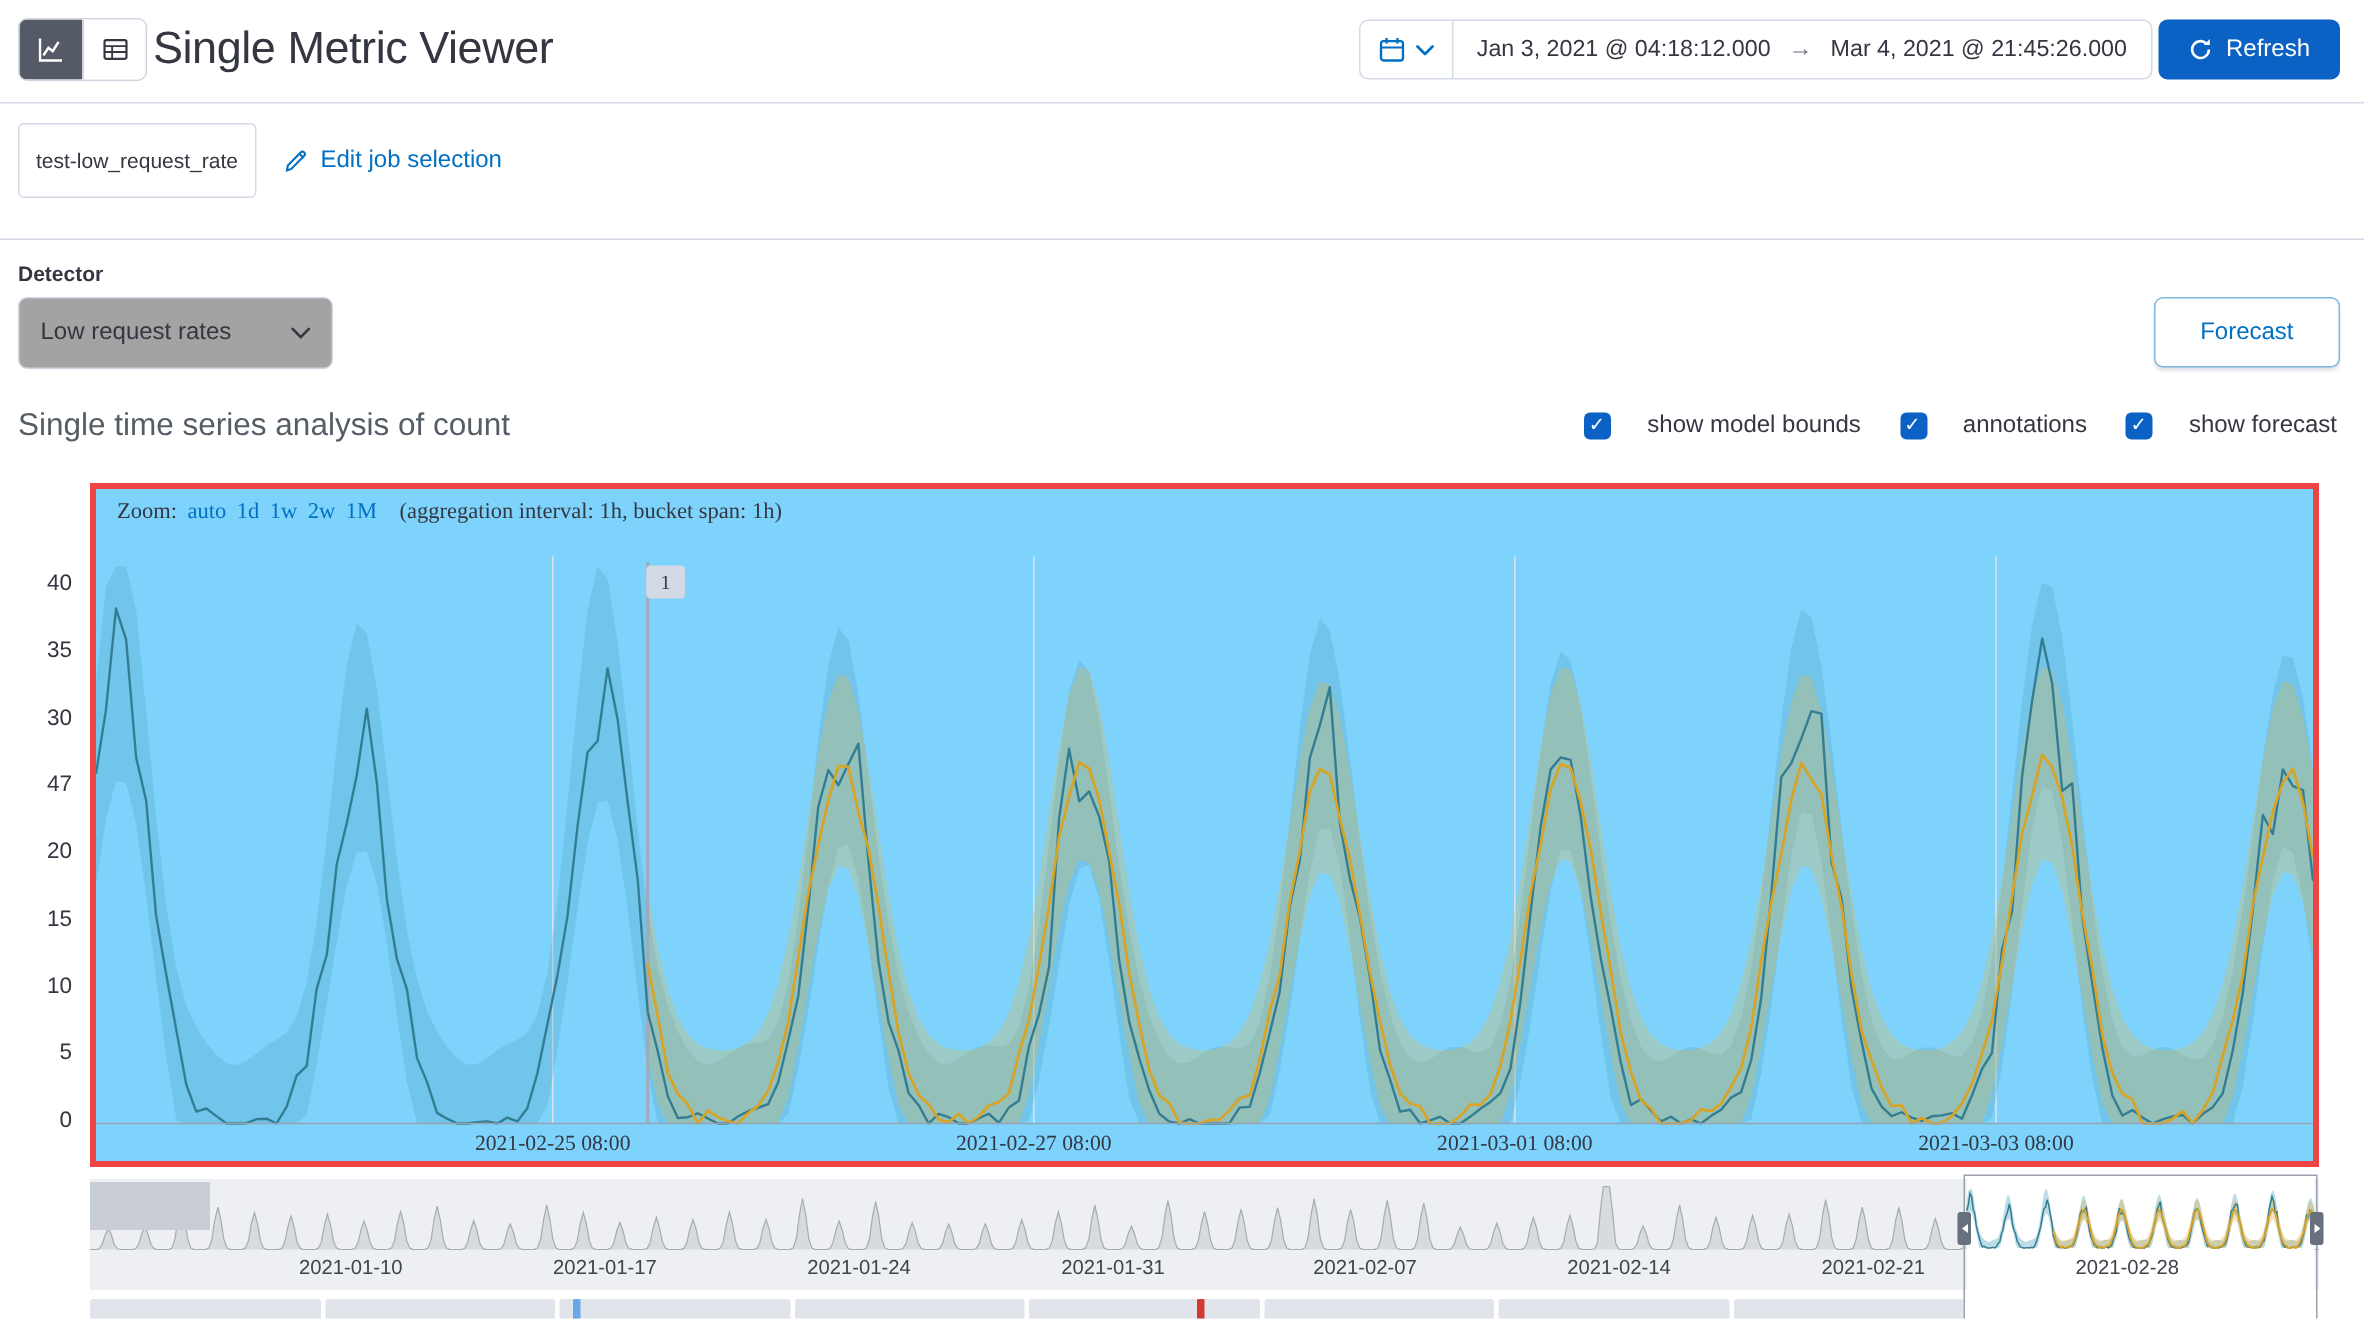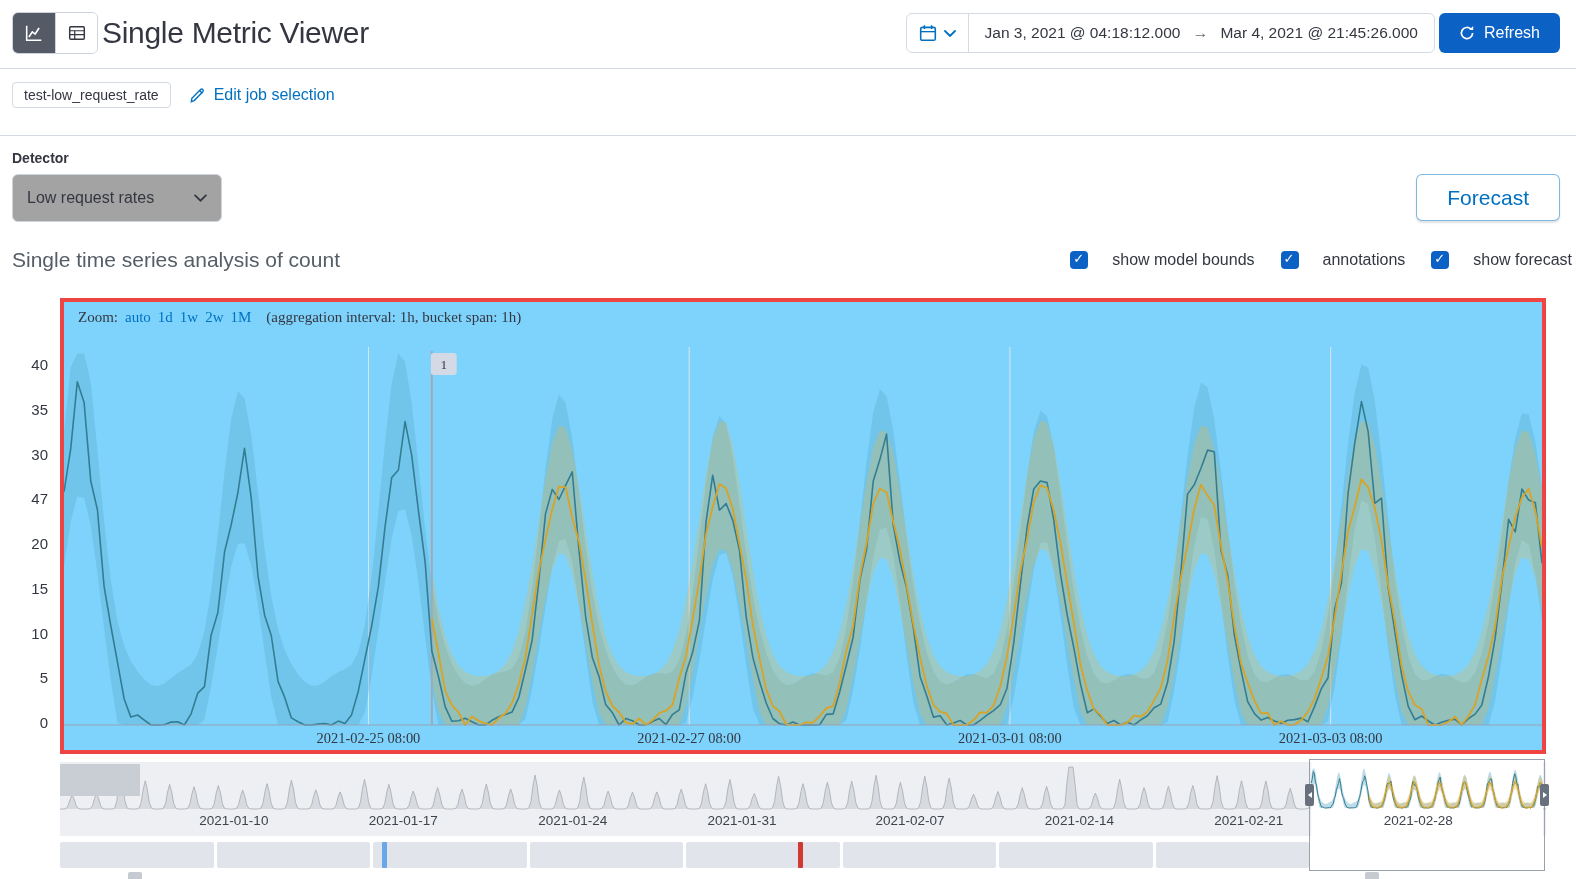--- a/index.html
+++ b/index.html
@@ -17,30 +17,30 @@
   h1.title { font-size:30px; font-weight:500; color:#343741; margin:0; letter-spacing:-0.3px; }
   .datepicker { margin-left:auto; display:flex; align-items:center; height:40px; border:1px solid #d3dae6; border-radius:6px; background:#fff; }
   .dp-quick { display:flex; align-items:center; gap:7px; padding:0 12px; border-right:1px solid #d3dae6; height:100%; cursor:pointer; }
   .dp-dates { display:flex; align-items:center; gap:12px; padding:0 16px; font-size:15.5px; color:#343741; }
   .dp-date { cursor:pointer; }
   .dp-arrow { color:#69707D; font-size:16px; }
   .refresh { display:flex; align-items:center; gap:9px; height:40px; padding:0 20px; background:#0c61c4; color:#fff; border:none; border-radius:6px; font-size:16px; cursor:pointer; font-family:inherit; }
   hr.div { border:none; border-top:1px solid #d3dae6; margin:14px 0 0; }
   
   .jobbar { display:flex; align-items:center; gap:18px; padding:13px 12px; }
-  .badge { border:1px solid #d3dae6; border-radius:4px; padding:4px 11px; font-size:14px; color:#343741; background:#fff; }
+  .badge { border:1px solid #d3dae6; border-radius:4px; padding:16px 11px; font-size:14px; color:#343741; background:#fff; }
   .editlink { display:flex; align-items:center; gap:8px; color:#0071c2; font-size:16px; cursor:pointer; }
   
   .detector { padding:14px 16px 0 12px; }
   .dlabel { font-size:14px; font-weight:700; color:#343741; margin-bottom:8px; }
   .drow { display:flex; align-items:flex-start; }
   .select { display:flex; align-items:center; justify-content:space-between; width:210px; height:48px; padding:0 14px; background:#a3a3a3; border:1px solid #cdd3df; border-radius:6px; font-size:16px; color:#343741; cursor:pointer; }
-  .forecast { margin-left:auto; height:47px; padding:0 30px; background:#fff; border:1px solid rgba(0,113,194,.5); border-radius:6px; color:#0071c2; font-size:21px; cursor:pointer; box-shadow:0 2px 2px rgba(152,162,179,.3); font-family:inherit; }
-  
-  .serieshead { display:flex; align-items:center; padding:26px 4px 0 12px;justify-content:center; }
+  .forecast { margin-left:auto; height:47px; padding:0 30px; background:#fff; border:1px solid rgba(0,113,194,.5); border-radius:6px; color:#0071c2; font-size:16px; cursor:pointer; box-shadow:0 2px 2px rgba(152,162,179,.3); font-family:inherit; }
+  
+  .serieshead { display:flex; align-items:center; padding:26px 18px 0 12px;justify-content:center; }
   .shead { font-size:21px; color:#555d66; font-weight:400; margin:0; }
   .cbs { margin-left:auto; display:flex; gap:26px; }
   .cb { display:flex; align-items:center; gap:24px; cursor:pointer; }
   .cbbox { width:18px; height:18px; border-radius:4px; background:#0c61c4; position:relative; flex:0 0 18px; }
   .cbbox::after { content:"✓"; position:absolute; left:3px; top:0; color:#fff; font-size:13px; font-weight:700; }
   .cblbl { font-size:16px; color:#343741; }
   
   .chart-wrap { position:relative; margin:26px 30px 0 12px; padding-left:48px; }
   .ylabels { position:absolute; left:0; top:0; width:44px; height:460px; }
   .ylabels span { position:absolute; right:8px; font-size:15px; color:#343741; }

